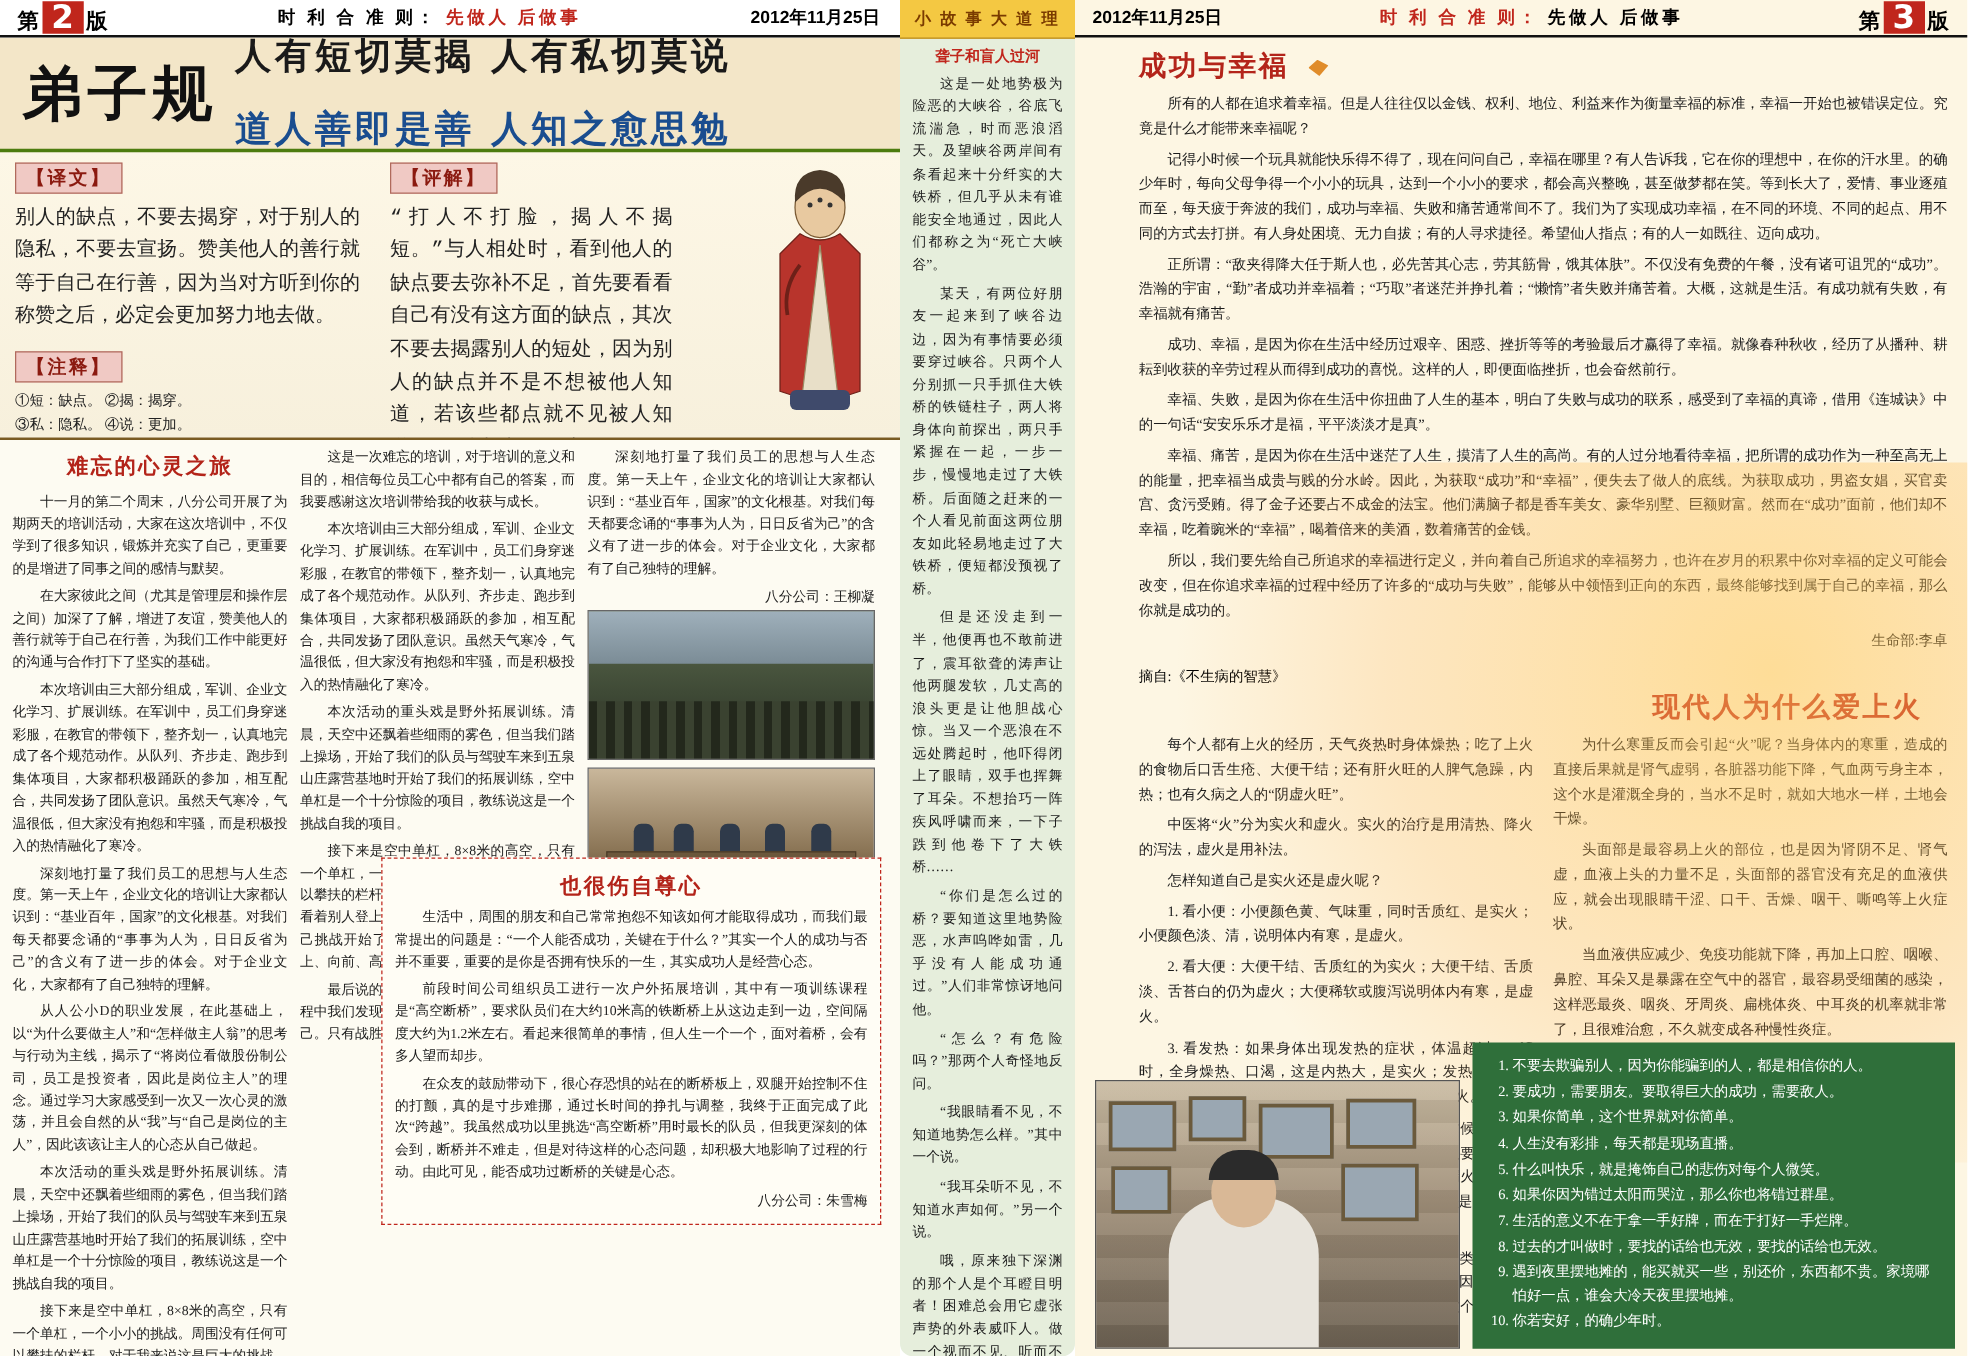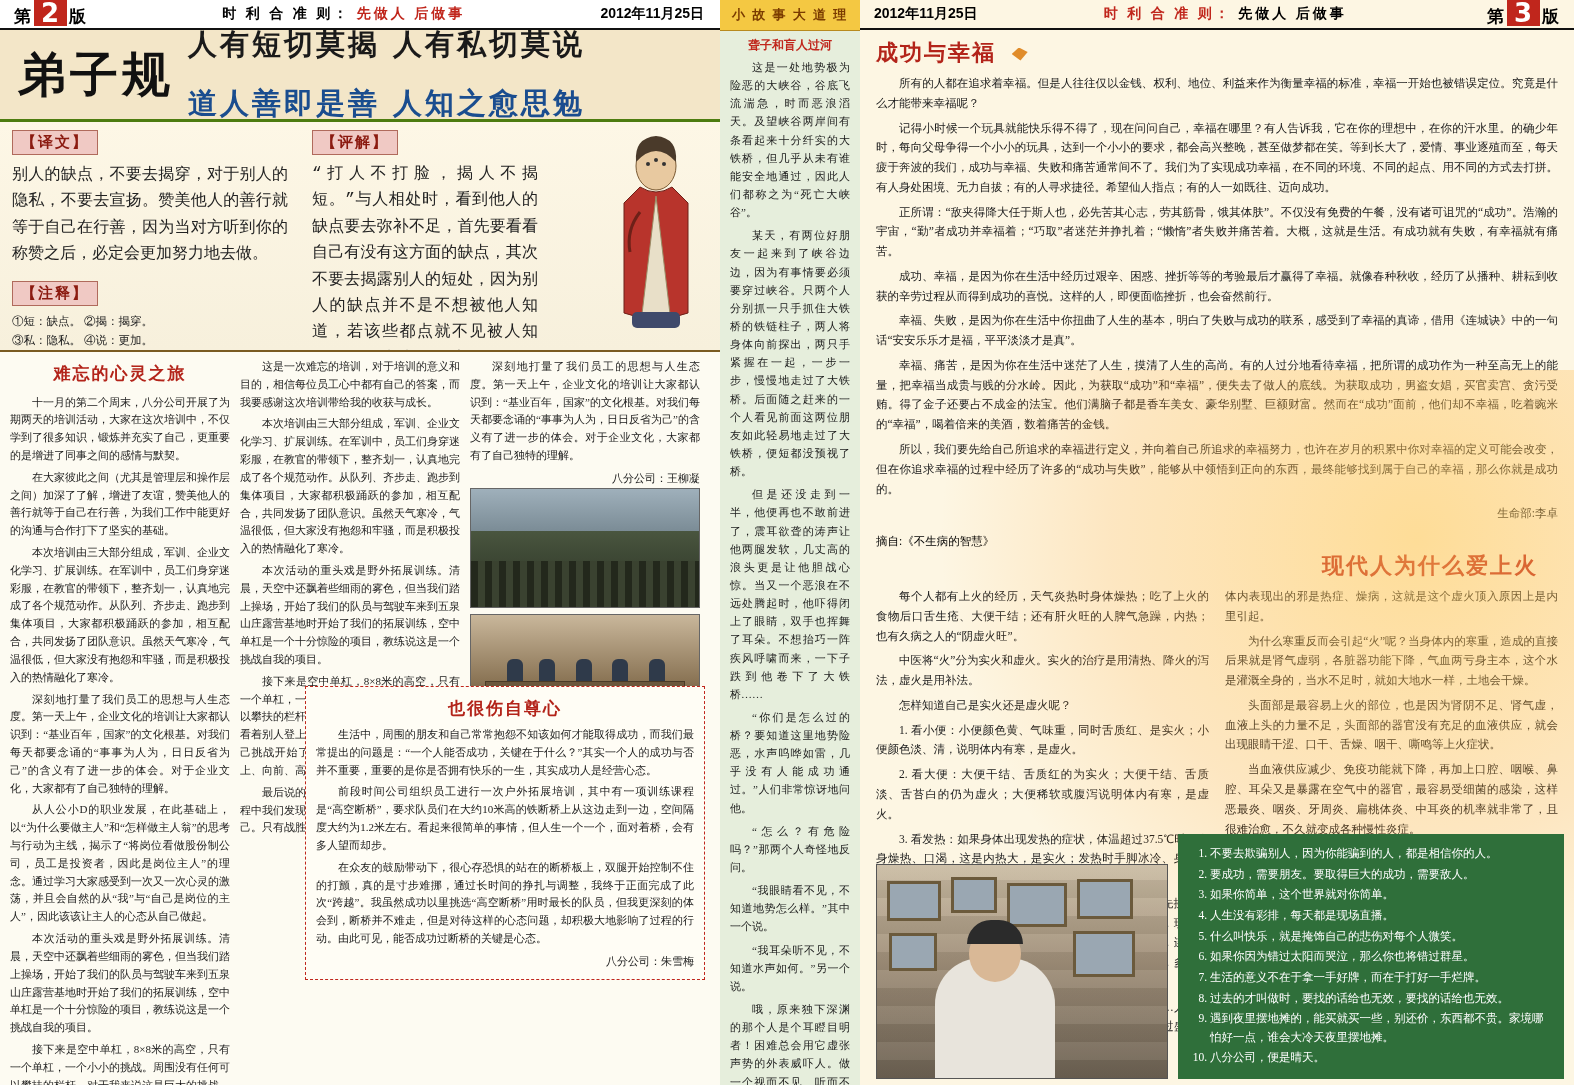--- a/index.html
+++ b/index.html
@@ -6,21 +6,21 @@
   html, body { margin:0; padding:0; }
   body {
     width:1574px; height:1085px;
     font-family:"Liberation Serif", serif;
     background:#ffffff;
     overflow:hidden;
     position:relative;
   }
   .page { position:absolute; top:0; height:1085px; }
   .page-left { left:0; width:720px; background:#fdfbf2; }
-  .page-mid { left:720px; width:140px; background:#e6eedc; }
+  .page-mid { left:720px; width:140px; background:#e6eedc;border-radius:10px; }
   .page-right { left:860px; width:714px; background:#fdf6e3; }
 
   
   .hdr {
     height:30px; display:flex; align-items:center;
     border-bottom:2px solid #111; position:relative;
   }
   .hdr-left { background:#fff; }
   .pagenum {
     font-size:17px; font-weight:bold; display:flex; align-items:baseline; gap:2px;
@@ -109,21 +109,21 @@
     padding:6px 0 4px 0;
   }
   .mid-body { font-size:11px; line-height:1.65; padding:0 10px; color:#1b1b1b; text-align:justify;}
   .mid-body p { margin:0 0 5px 0; text-indent:2em; }
 
   
   .r-title {
     color:#b3241a; font-size:22px; font-weight:bold; letter-spacing:2px;
     font-family:"DejaVu Serif", serif;
   }
-  .r-sec { padding:8px 16px 0 16px; }
+  .r-sec { padding:8px 16px 0 16px;margin-left:35px; }
   .r-body { font-size:11.5px; line-height:1.72; color:#1b1b1b; text-align:justify; }
   .r-body p { margin:0 0 5px 0; text-indent:2em; }
   .r-sign { text-align:right; font-size:11.5px; }
   .r-source { font-size:11.5px; margin:6px 0 2px 0; }
 
   .red-title-2 {
     color:#c0261c; font-size:22px; font-weight:bold; letter-spacing:2px;
     text-align:right; padding-right:20px; font-family:"DejaVu Serif", serif;
   }
   .two-col { column-count:2; column-gap:16px; }
@@ -359,17 +359,17 @@
       <ol>
         <li>不要去欺骗别人，因为你能骗到的人，都是相信你的人。</li>
         <li>要成功，需要朋友。要取得巨大的成功，需要敌人。</li>
         <li>如果你简单，这个世界就对你简单。</li>
         <li>人生没有彩排，每天都是现场直播。</li>
         <li>什么叫快乐，就是掩饰自己的悲伤对每个人微笑。</li>
         <li>如果你因为错过太阳而哭泣，那么你也将错过群星。</li>
         <li>生活的意义不在于拿一手好牌，而在于打好一手烂牌。</li>
         <li>过去的才叫做时，要找的话给也无效，要找的话给也无效。</li>
         <li>遇到夜里摆地摊的，能买就买一些，别还价，东西都不贵。家境哪怕好一点，谁会大冷天夜里摆地摊。</li>
-        <li>八分公司，便是晴天。</li>
+        <li>你若安好，的确少年时。</li>
       </ol>
     </div>
   </div>
 </div>
 
 </body></html>

